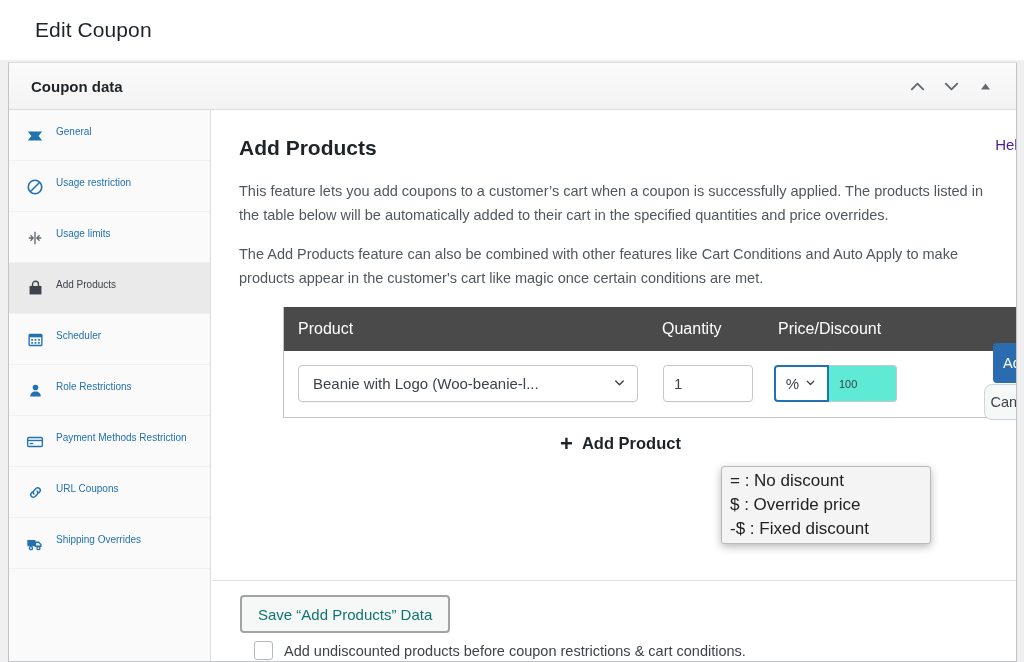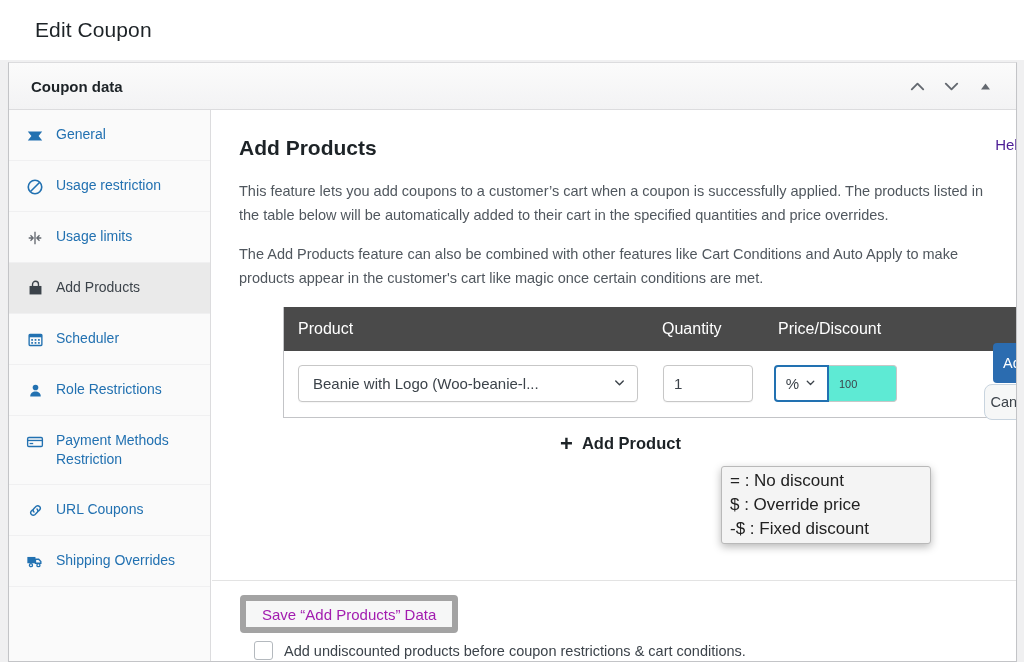--- a/index.html
+++ b/index.html
@@ -69,21 +69,21 @@
     border-bottom:1px solid #f0f0f1;
     cursor:pointer;
     line-height:1.35;
   }
   .side-item .side-ico {
     width:20px; min-width:20px; height:19px;
     display:flex; align-items:center; justify-content:center;
     margin-top:1px;
   }
   .side-item .side-lbl {
-    font-size:14px; color:#2271b1;
+    font-size:10px; color:#2271b1;
   }
   .side-item.active { background:#eaeaea; }
   .side-item.active .side-lbl { color:#3c434a; }
 
   
   #main {
     flex:1; padding:22px 28px 0 28px;
     position:relative;
     background:#fff;
   }
@@ -199,22 +199,22 @@
   
   #footer {
     position:absolute; left:203px; right:0; bottom:0;
     height:81px;
     border-top:1px solid #e3e3e3;
     background:#fff;
     padding:14px 0 0 28px;
   }
   #save-btn {
     height:38px; padding:0 16px;
-    background:#f6f7f7; color:#a21caf;
-    border:6px solid #a3a3a3; border-radius:4px;
+    background:#f6f7f7; color:#0f766e;
+    border:2px solid #a3a3a3; border-radius:4px;
     font-size:15px; cursor:default;
     display:inline-flex; align-items:center;
   }
   #undiscounted-row {
     display:flex; align-items:center; gap:11px;
     margin-top:8px;
     padding-left:14px;
   }
   #undiscounted-checkbox {
     width:19px; height:19px;

